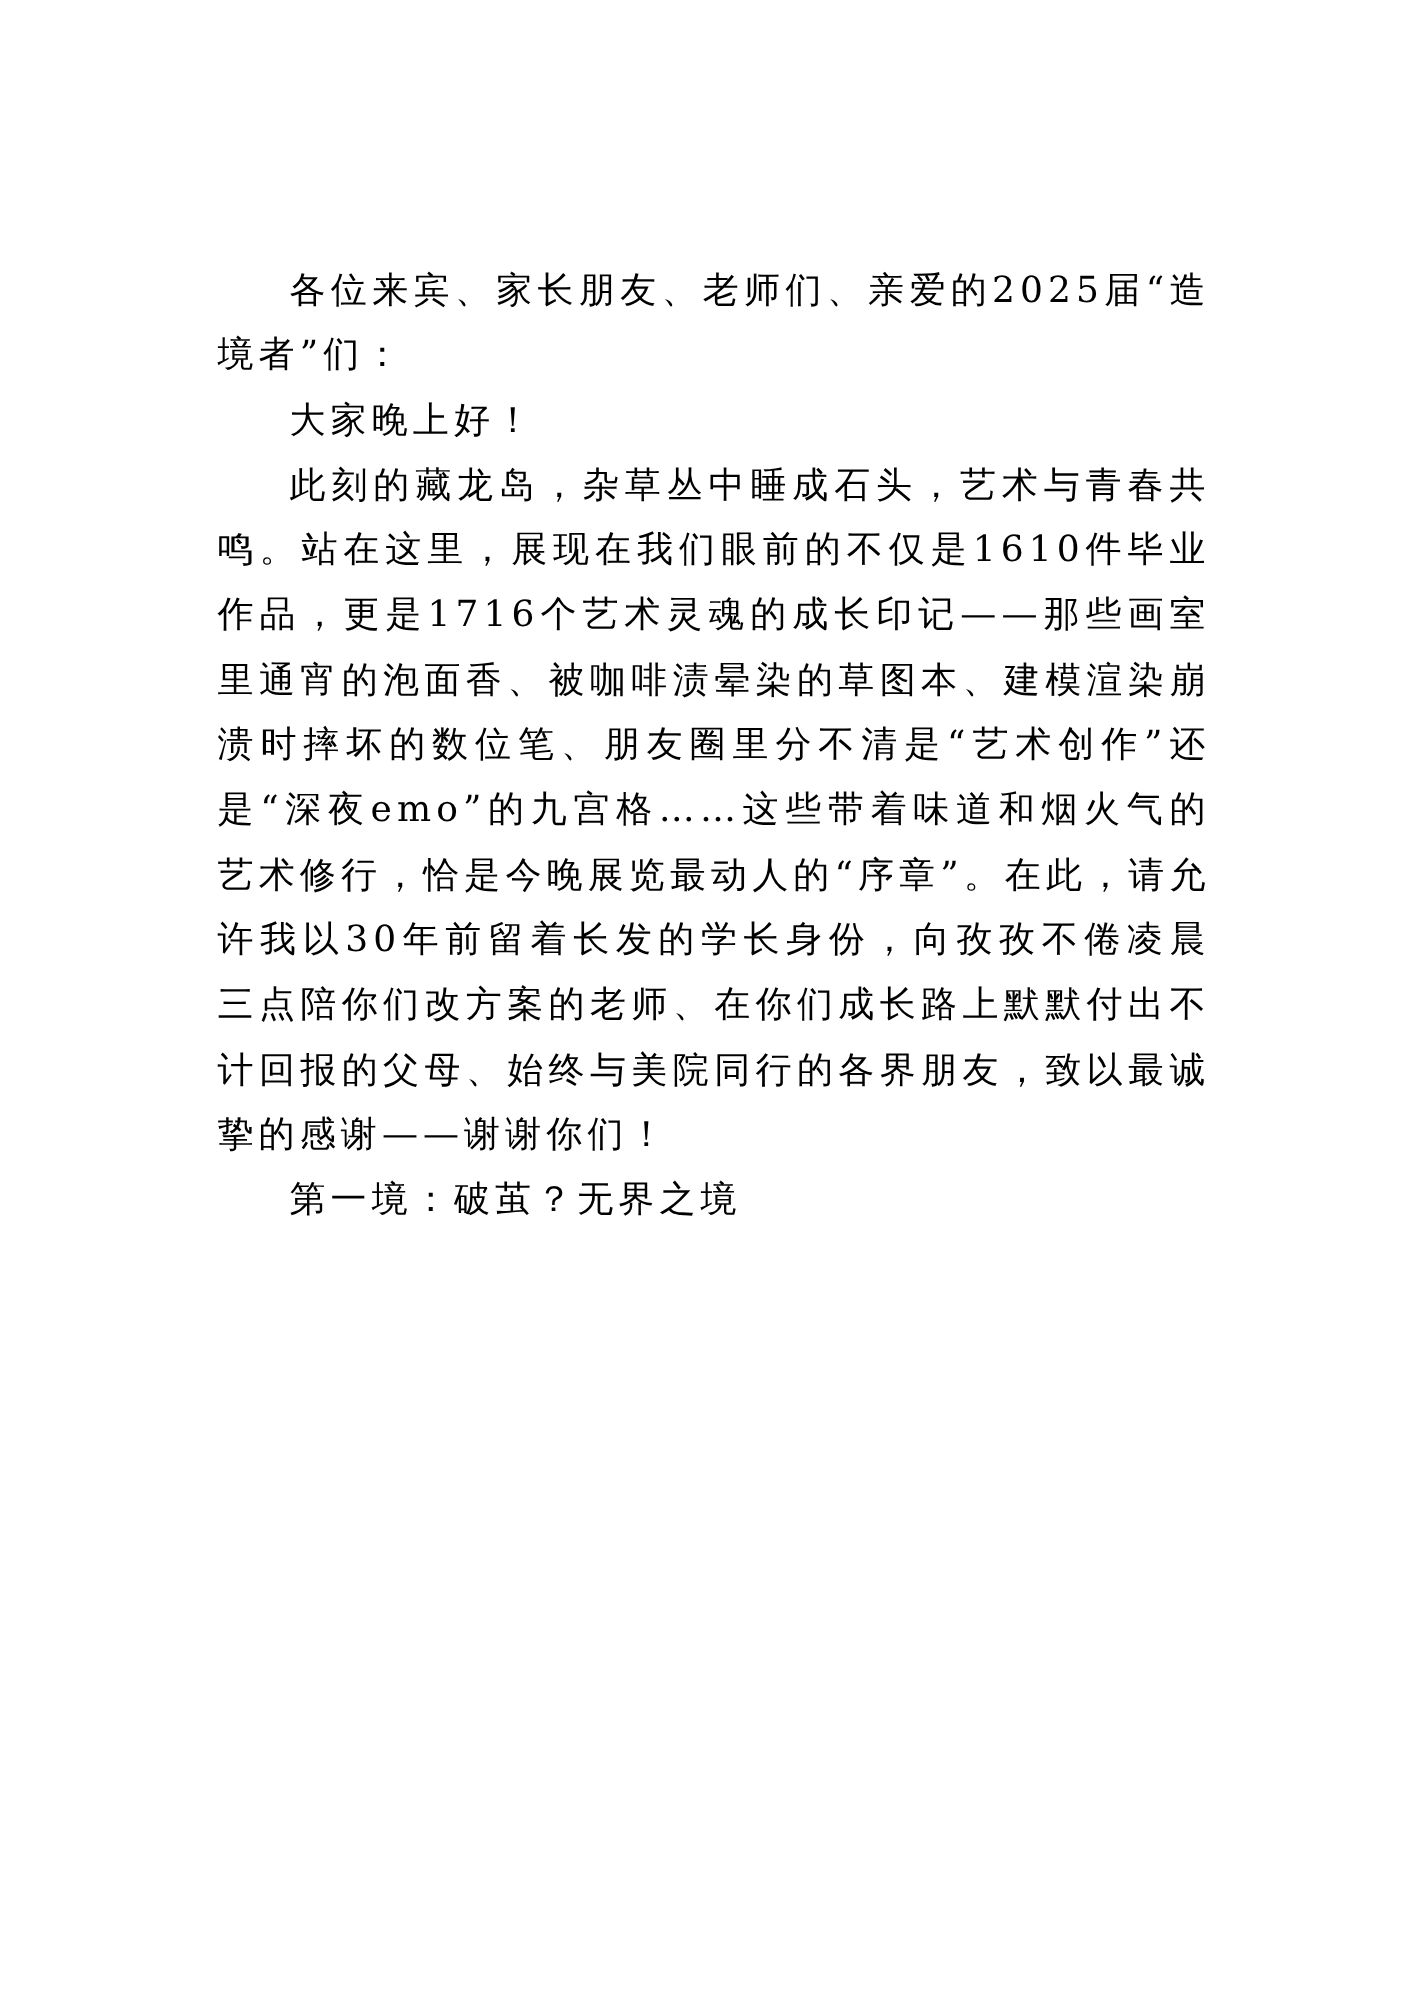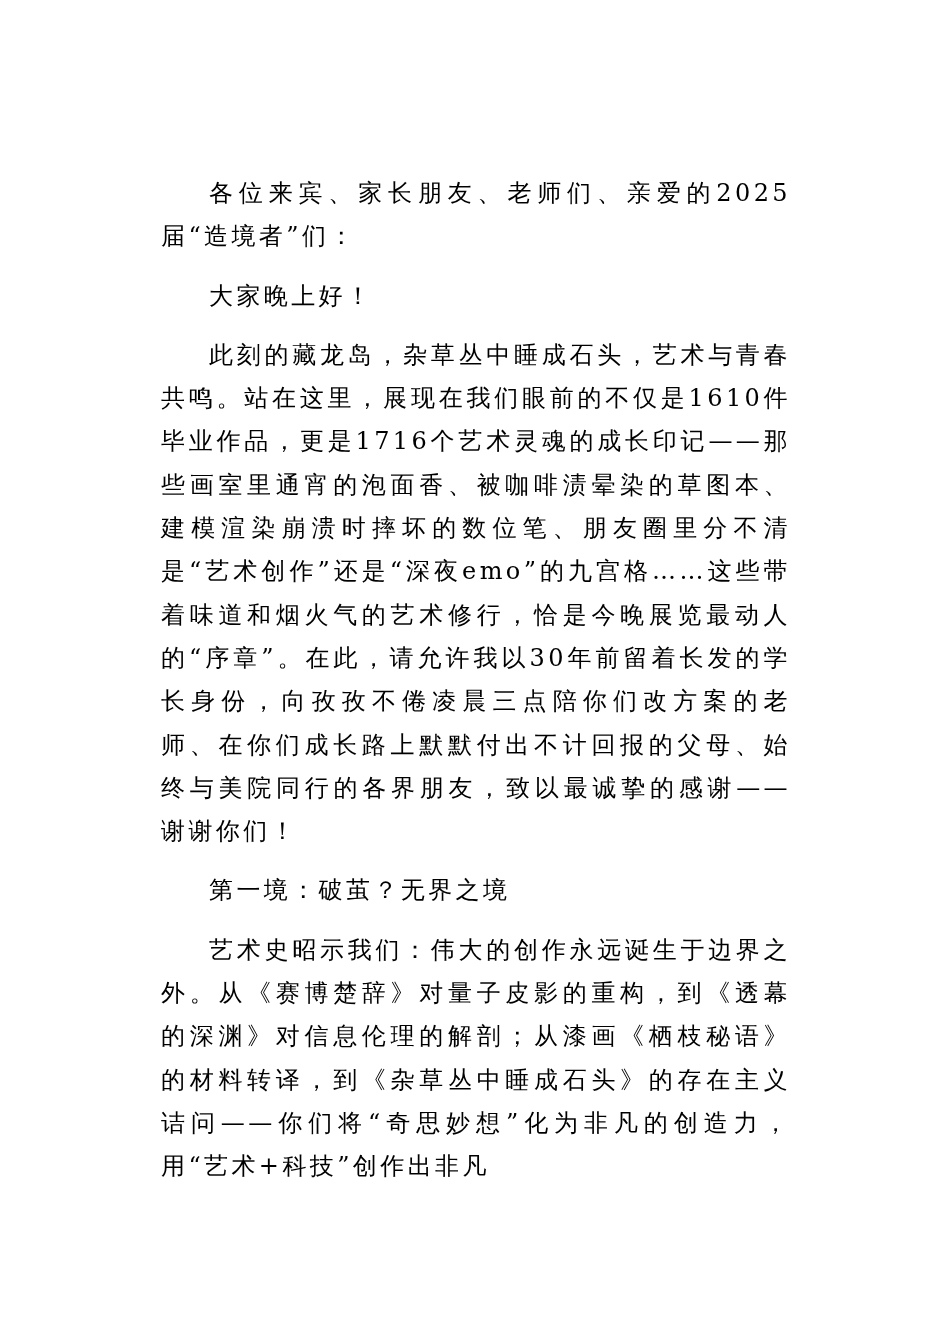--- a/index.html
+++ b/index.html
@@ -30,32 +30,31 @@
       margin: 0;
       letter-spacing: 0.5px;
     }
     .title .line { display: block; white-space: nowrap; }
     .body {
       margin-top: 24px;
     }
     .para {
       font-size: 24px;
       line-height: 43.3px;
-      margin: 16px;
+      margin: 0;
       text-indent: 2em;
       text-align: justify;
       text-align-last: left;
       letter-spacing: 3.4px;
       word-break: break-all;
     }
   </style>
 </head>
 <body>
 
 <div class="page">
   <div class="body">
     <p class="para">各位来宾、家长朋友、老师们、亲爱的2025届“造境者”们：</p>
     <p class="para">大家晚上好！</p>
     <p class="para">此刻的藏龙岛，杂草丛中睡成石头，艺术与青春共鸣。站在这里，展现在我们眼前的不仅是1610件毕业作品，更是1716个艺术灵魂的成长印记——那些画室里通宵的泡面香、被咖啡渍晕染的草图本、建模渲染崩溃时摔坏的数位笔、朋友圈里分不清是“艺术创作”还是“深夜emo”的九宫格……这些带着味道和烟火气的艺术修行，恰是今晚展览最动人的“序章”。在此，请允许我以30年前留着长发的学长身份，向孜孜不倦凌晨三点陪你们改方案的老师、在你们成长路上默默付出不计回报的父母、始终与美院同行的各界朋友，致以最诚挚的感谢——谢谢你们！</p>
     <p class="para">第一境：破茧？无界之境</p>
-    <p class="para">艺术史昭示我们：伟大的创作永远诞生于边界之外。从《赛博楚辞》对量子皮影的重构，到《透幕的深渊》对信息伦理的解剖；从漆画《栖枝秘语》的材料转译，到《杂草丛中睡成石头》的存在主义诘问——你们将“奇思妙想”化为非凡的创造力，用“艺术+科技”创作出非凡</p>
   </div>
 </div>
 
 </body></html>

